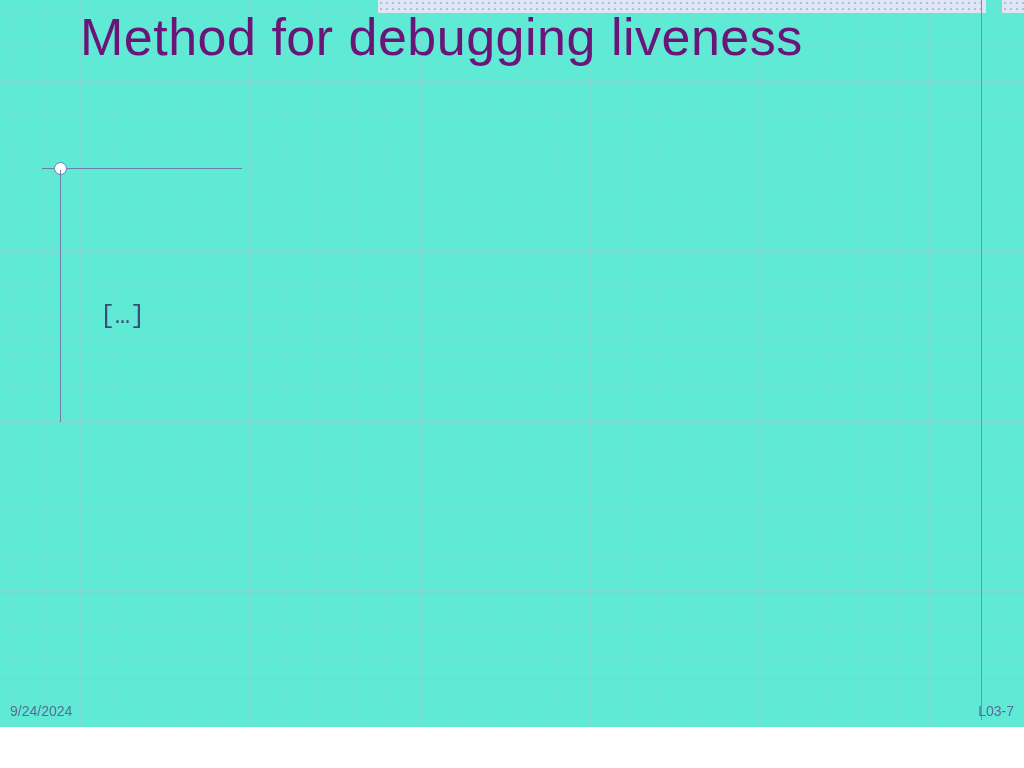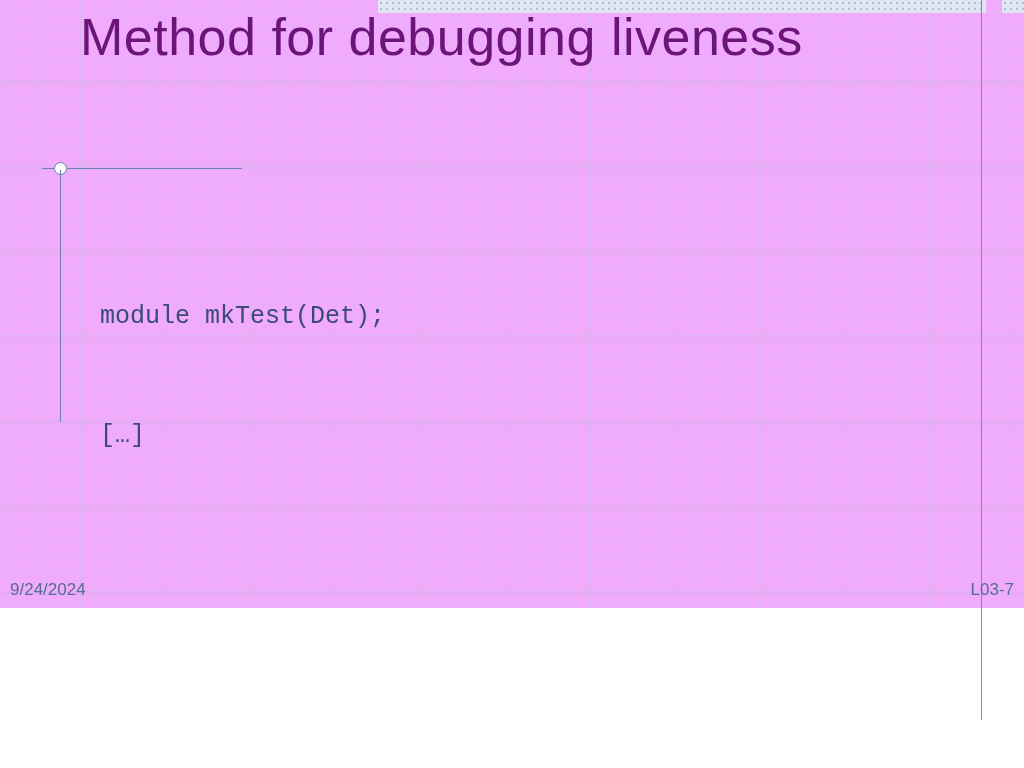--- a/index.html
+++ b/index.html
@@ -4,22 +4,22 @@
 <style>
   * { box-sizing: border-box; }
   html, body {
     margin: 0; padding: 0;
     width: 1024px; height: 768px;
     overflow: hidden;
     font-family: Verdana, Geneva, sans-serif;
   }
   .slide {
     position: relative;
-    width: 1024px; height: 608px;
-    background: #f0abfc;
+    width: 1024px; height: 727px;
+    background: #5eead4;
   }
   
   .grid {
     position: absolute; inset: 0;
     background-image:
       linear-gradient(to right, rgba(180,190,210,0.25) 1px, transparent 1px),
       linear-gradient(to bottom, rgba(180,190,210,0.25) 1px, transparent 1px),
       linear-gradient(to right, rgba(180,190,210,0.10) 1px, transparent 1px),
       linear-gradient(to bottom, rgba(180,190,210,0.10) 1px, transparent 1px);
     background-size: 85px 85px, 85px 85px, 17px 17px, 17px 17px;
@@ -94,21 +94,21 @@
     font-family: "Courier New", Courier, monospace;
     font-size: 25px;
     line-height: 1.58;
     color: #3b4a77;
     white-space: pre;
   }
   
   .footer {
     position: absolute; left: 0; bottom: 8px;
     width: 1024px; height: 26px;
-    font-size: 17px;
+    font-size: 14px;
     color: #5a6a97;
   }
   .footer .date  { position: absolute; left: 10px;  bottom: 0; }
   .footer .url   { position: absolute; left: 0; right:0; bottom: 0; text-align:center; }
   .footer .page  { position: absolute; right: 10px; bottom: 0; }
 </style>
 </head>
 <body>
 
 <div class="slide">
@@ -122,21 +122,20 @@
   <div class="title">Method for debugging liveness</div>
 
   <div class="bullet-deco">
     <div class="tick"></div>
     <div class="hline"></div>
     <div class="circ"></div>
   </div>
   <div class="stem"></div>
 
   <div class="code">
-    <div>module mkTest(Det);</div>
     <div>[…]</div>
     
     
     
   </div>
 
   <div class="footer">
     <span class="date">9/24/2024</span>
     <span class="page">L03-7</span>
   </div>

